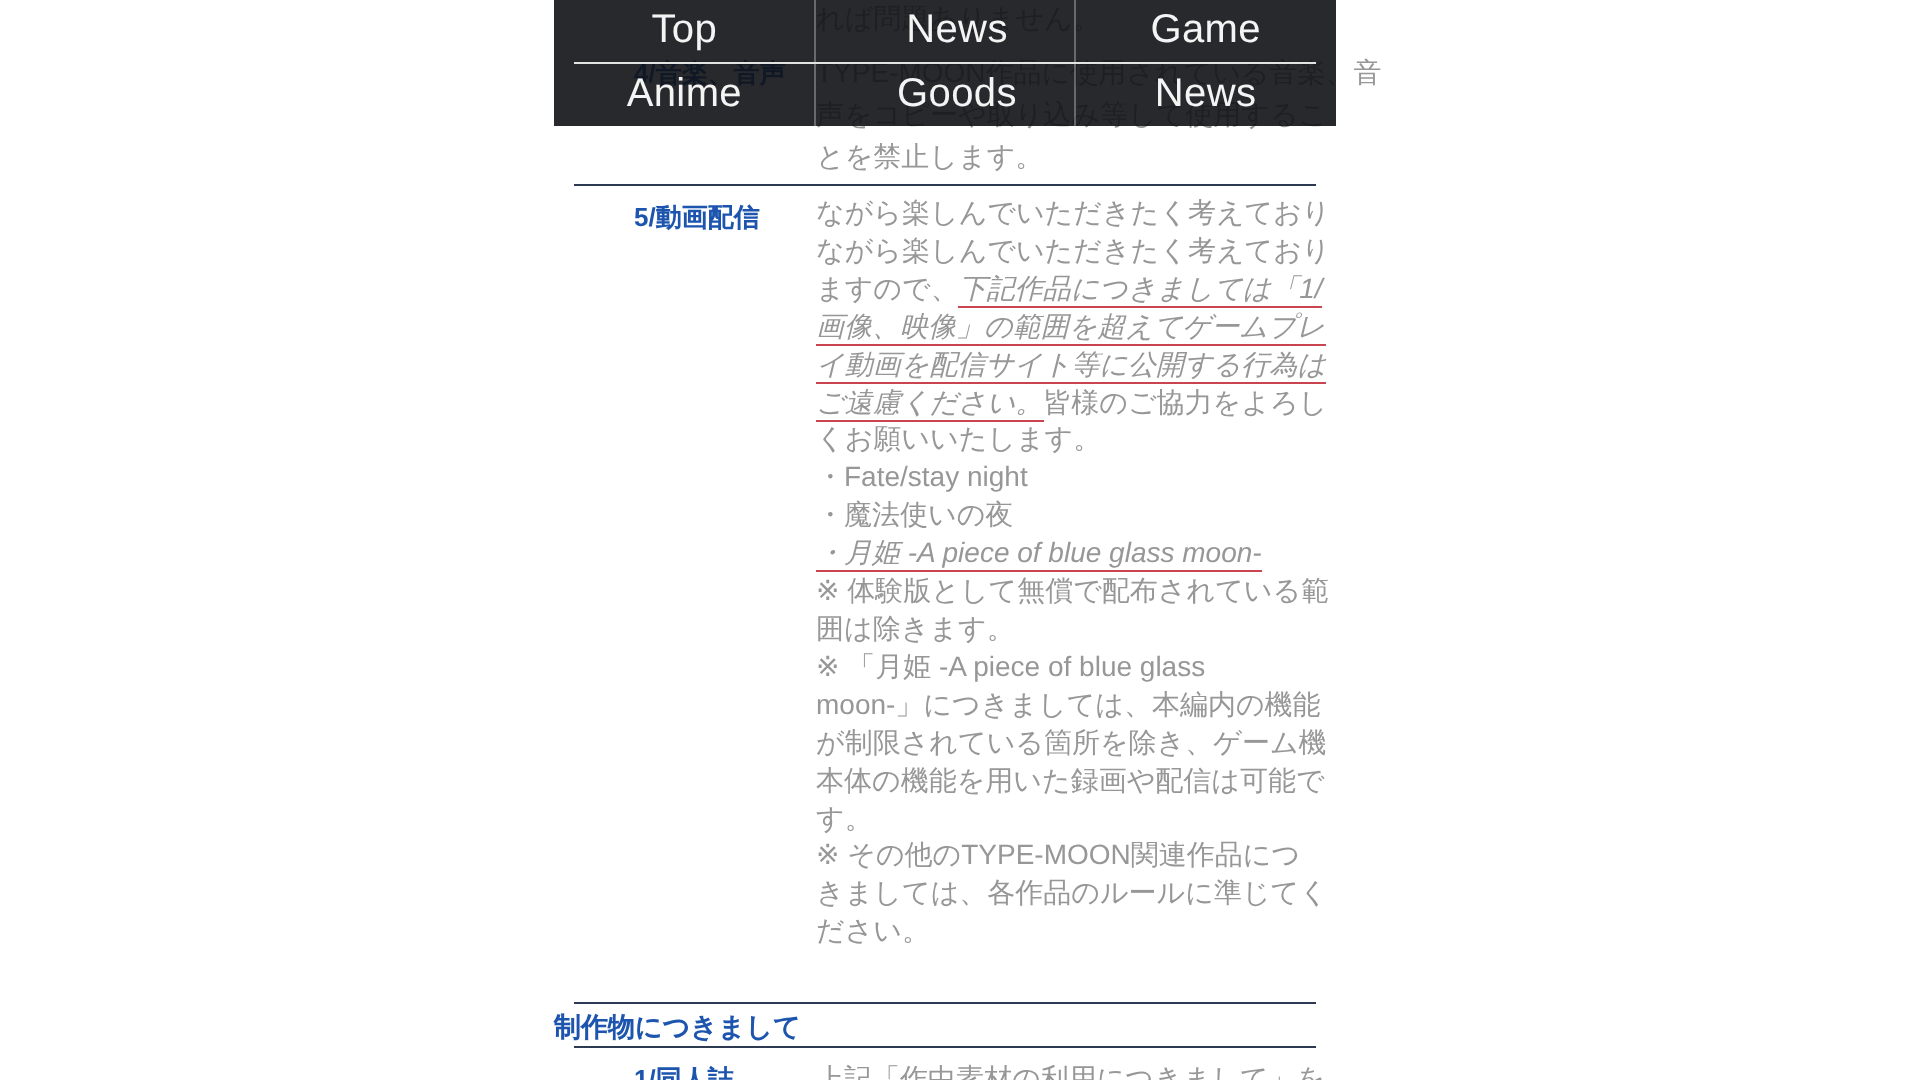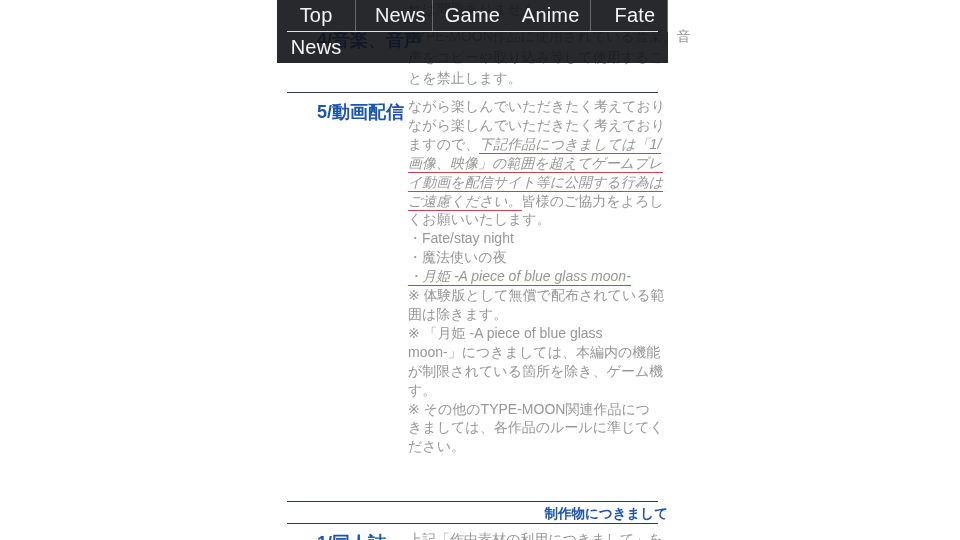--- a/index.html
+++ b/index.html
@@ -2,39 +2,39 @@
 <html style="--label-blue: #1d55ae; --body-gray: #979797; --underline-red: #c9444e; --rule: #2e3a52; --overlay-bg: rgba(17,18,22,0.9); --menu-text: #f4f4f4; --menu-divider: rgba(255,255,255,0.3); --menu-separator: #e3e3e3;"><head>
 <meta charset="utf-8">
 <style>
   html,body{margin:0;padding:0;}
   body{
     width:960px;height:540px;background:#ffffff;overflow:hidden;position:relative;
     font-family:"Liberation Sans","DejaVu Sans",sans-serif;
   }
   .column{position:absolute;left:277px;top:0;width:391px;height:540px;background:#fff;}
   .frag{position:absolute;left:131px;top:1px;font-size:14px;color:var(--body-gray);white-space:nowrap;}
-  .label{position:absolute;left:40px;font-size:18px;font-weight:bold;color:var(--label-blue);white-space:nowrap;}
+  .label{position:absolute;left:40px;font-size:13px;font-weight:bold;color:var(--label-blue);white-space:nowrap;}
   .l4{top:28px;}
   .l5{top:100px;}
   .l6{top:531px;}
   .text{position:absolute;left:131px;width:256px;color:var(--body-gray);font-size:14px;}
   .t4{top:26px;line-height:21px;}
   .t5{top:97px;line-height:18.9px;}
   .t6{top:530px;line-height:19px;}
   .text .tl{white-space:nowrap;}
   .text .u{border-bottom:1.5px solid var(--underline-red);padding-bottom:1px;font-style:italic;}
   .rule{position:absolute;left:10px;right:10px;height:0;border-top:1.5px solid var(--rule);}
   .r1{top:92px;}
   .r2{top:501px;}
   .r3{top:523px;}
-  .heading{position:absolute;left:0;right:0;top:505px;text-align:right;
+  .heading{position:absolute;left:0;right:0;top:505px;text-align:left;
     font-size:13.5px;font-weight:bold;color:var(--label-blue);}
   .overlay{position:absolute;left:0;top:0;width:391px;height:63px;background:var(--overlay-bg);}
   .menu-grid{position:absolute;inset:0;display:grid;
-    grid-template-columns:repeat(5,1fr);grid-template-rows:1fr 1fr;}
+    grid-template-columns:repeat(3,1fr);grid-template-rows:1fr 1fr;}
   .menu-item{display:flex;align-items:center;justify-content:center;
     color:var(--menu-text);font-size:20px;letter-spacing:0.2px;}
   .menu-item:nth-child(2),.menu-item:nth-child(5){
     border-left:1px solid var(--menu-divider);border-right:1px solid var(--menu-divider);padding-left:12px;}
   .menu-hsep{position:absolute;left:10px;right:10px;top:31px;height:1px;background:var(--menu-separator);}
 </style>
 </head>
 <body>
 
 <div class="column">
@@ -60,20 +60,21 @@
       <div class="tl"><span class="u">ご遠慮ください。</span><span>皆様のご協力をよろし</span></div>
       <div class="tl"><span>くお願いいたします。</span></div>
       <div class="tl"><span>・Fate/stay night</span></div>
       <div class="tl"><span>・魔法使いの夜</span></div>
       <div class="tl"><span class="u">・月姫 -A piece of blue glass moon-</span></div>
       <div class="tl"><span>※ 体験版として無償で配布されている範</span></div>
       <div class="tl"><span>囲は除きます。</span></div>
       <div class="tl"><span>※ 「月姫 -A piece of blue glass</span></div>
       <div class="tl"><span>moon-」につきましては、本編内の機能</span></div>
       <div class="tl"><span>が制限されている箇所を除き、ゲーム機</span></div>
+      <div class="tl"><span>本体の機能を用いた録画や配信は可能で</span></div>
       <div class="tl"><span>す。</span></div>
       <div class="tl"><span>※ その他のTYPE-MOON関連作品につ</span></div>
       <div class="tl"><span>きましては、各作品のルールに準じてく</span></div>
       <div class="tl"><span>ださい。</span></div>
     </div>
 
   <div class="rule r2"></div>
   <div class="heading">制作物につきまして</div>
   <div class="rule r3"></div>
 
@@ -81,19 +82,19 @@
   <div class="text t6">
       <div class="tl"><span>上記「作中素材の利用につきまして」を</span></div>
     </div>
 
   <div class="overlay">
     <div class="menu-grid">
         <div class="menu-item">Top</div>
         <div class="menu-item">News</div>
         <div class="menu-item">Game</div>
         <div class="menu-item">Anime</div>
-        <div class="menu-item">Fate</div>
+        <div class="menu-item">Goods</div>
         <div class="menu-item">News</div>
       </div>
     <div class="menu-hsep"></div>
   </div>
 
 </div>
 
 </body></html>

